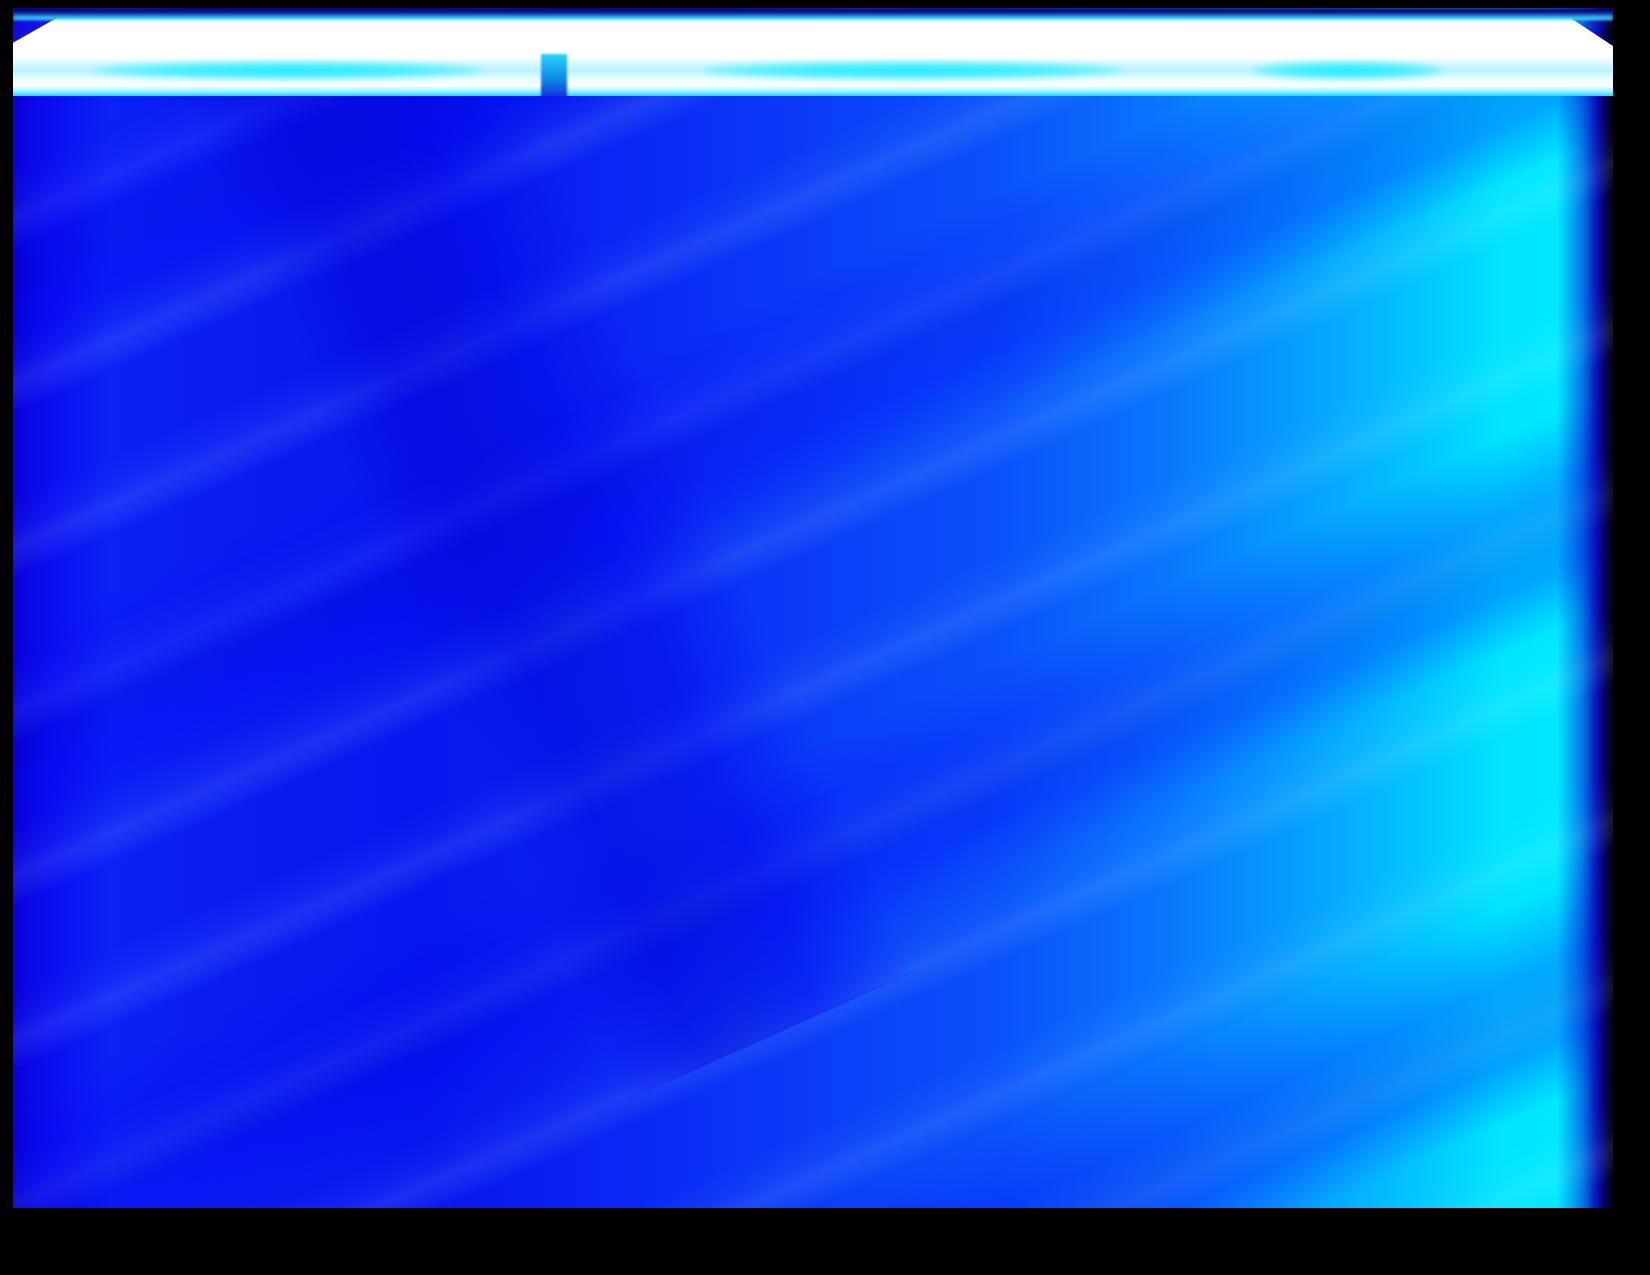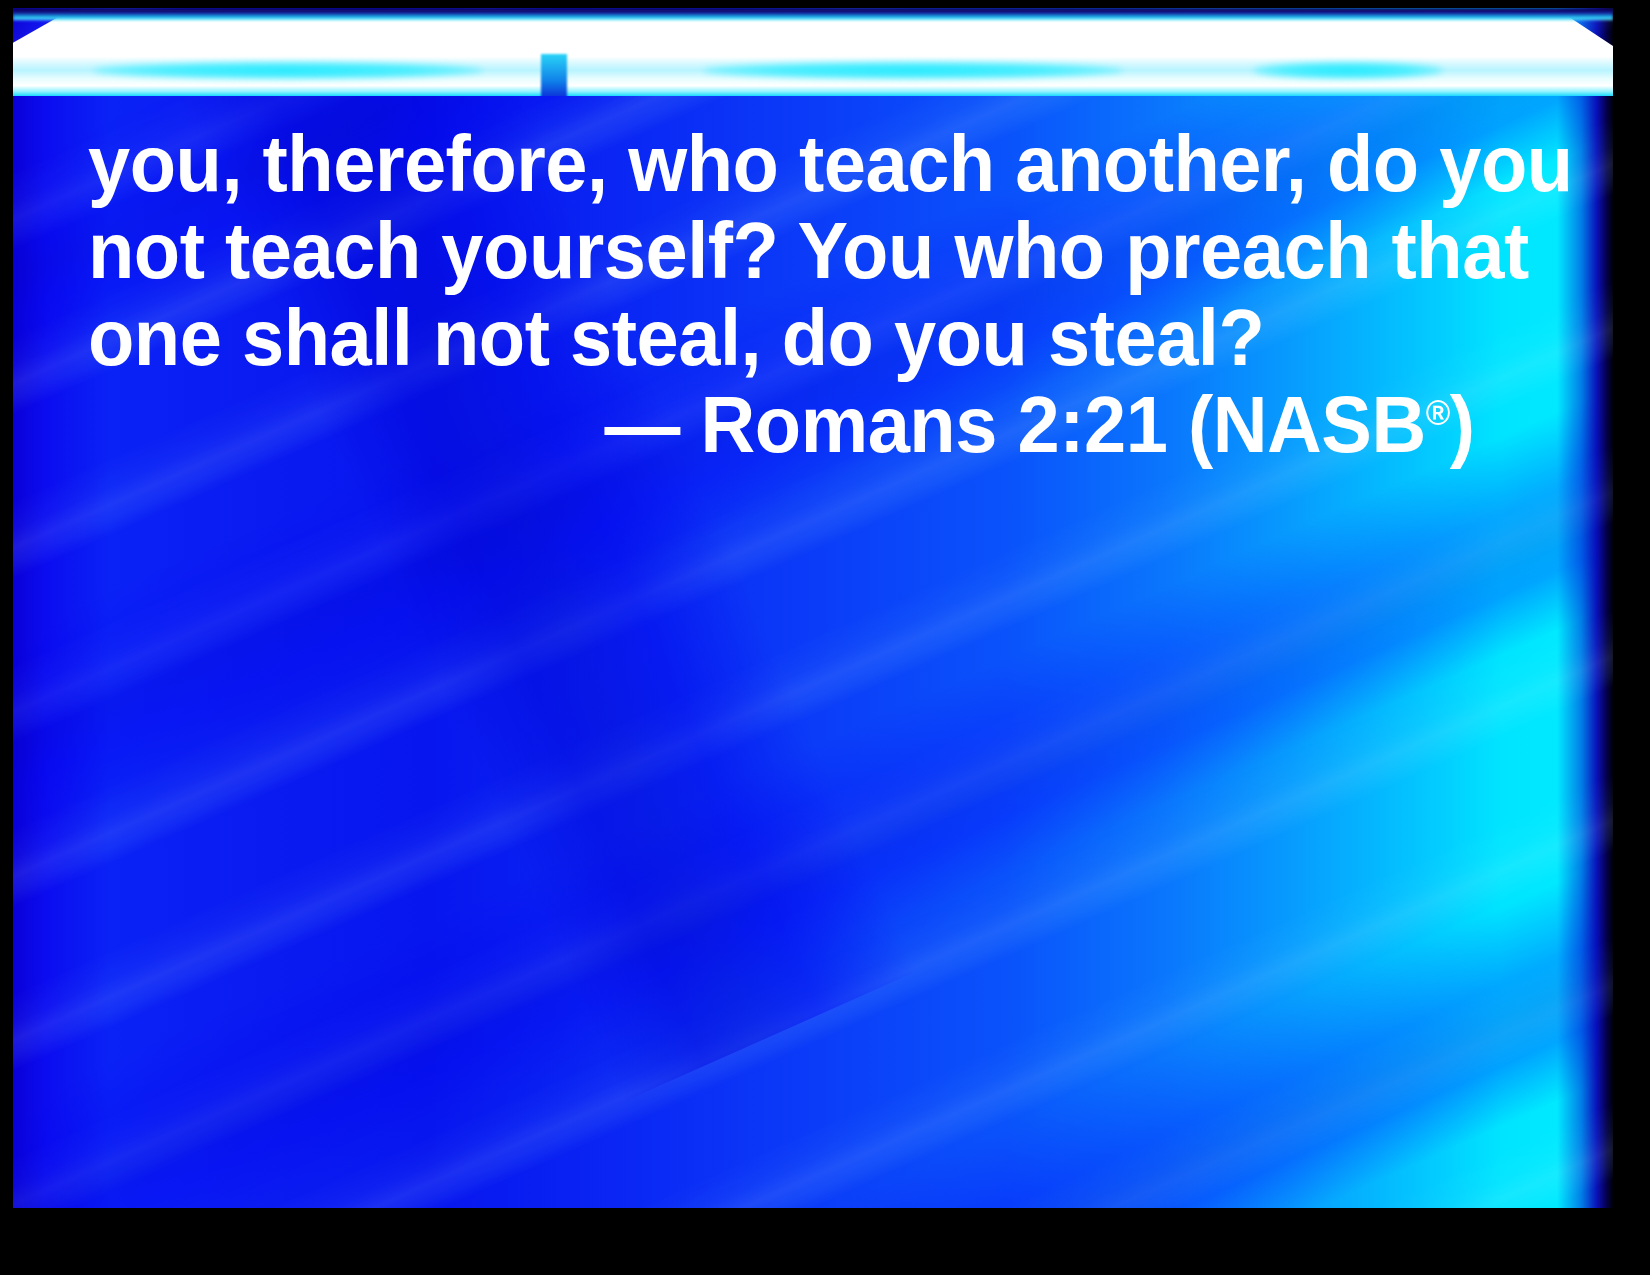--- a/index.html
+++ b/index.html
@@ -206,21 +206,15 @@
     <div id="darkSweep"></div>
 
     <div id="glow-band">
       <div id="glow-streak-a"></div>
       <div id="glow-streak-b"></div>
       <div id="glow-streak-c"></div>
       <div id="glow-nick"></div>
     </div>
     <div id="glow-cap"></div>
 
-    <div id="verse-block">
-      <div class="verse-line">you, therefore, who teach another, do you</div>
-      <div class="verse-line">not teach yourself? You who preach that</div>
-      <div class="verse-line">one shall not steal, do you steal?</div>
-      <div id="attribution"><span>— Romans 2:21 (NASB</span><sup>®</sup><span>)</span></div>
-    </div>
   </div>
 
 </div>
 
 </body></html>

